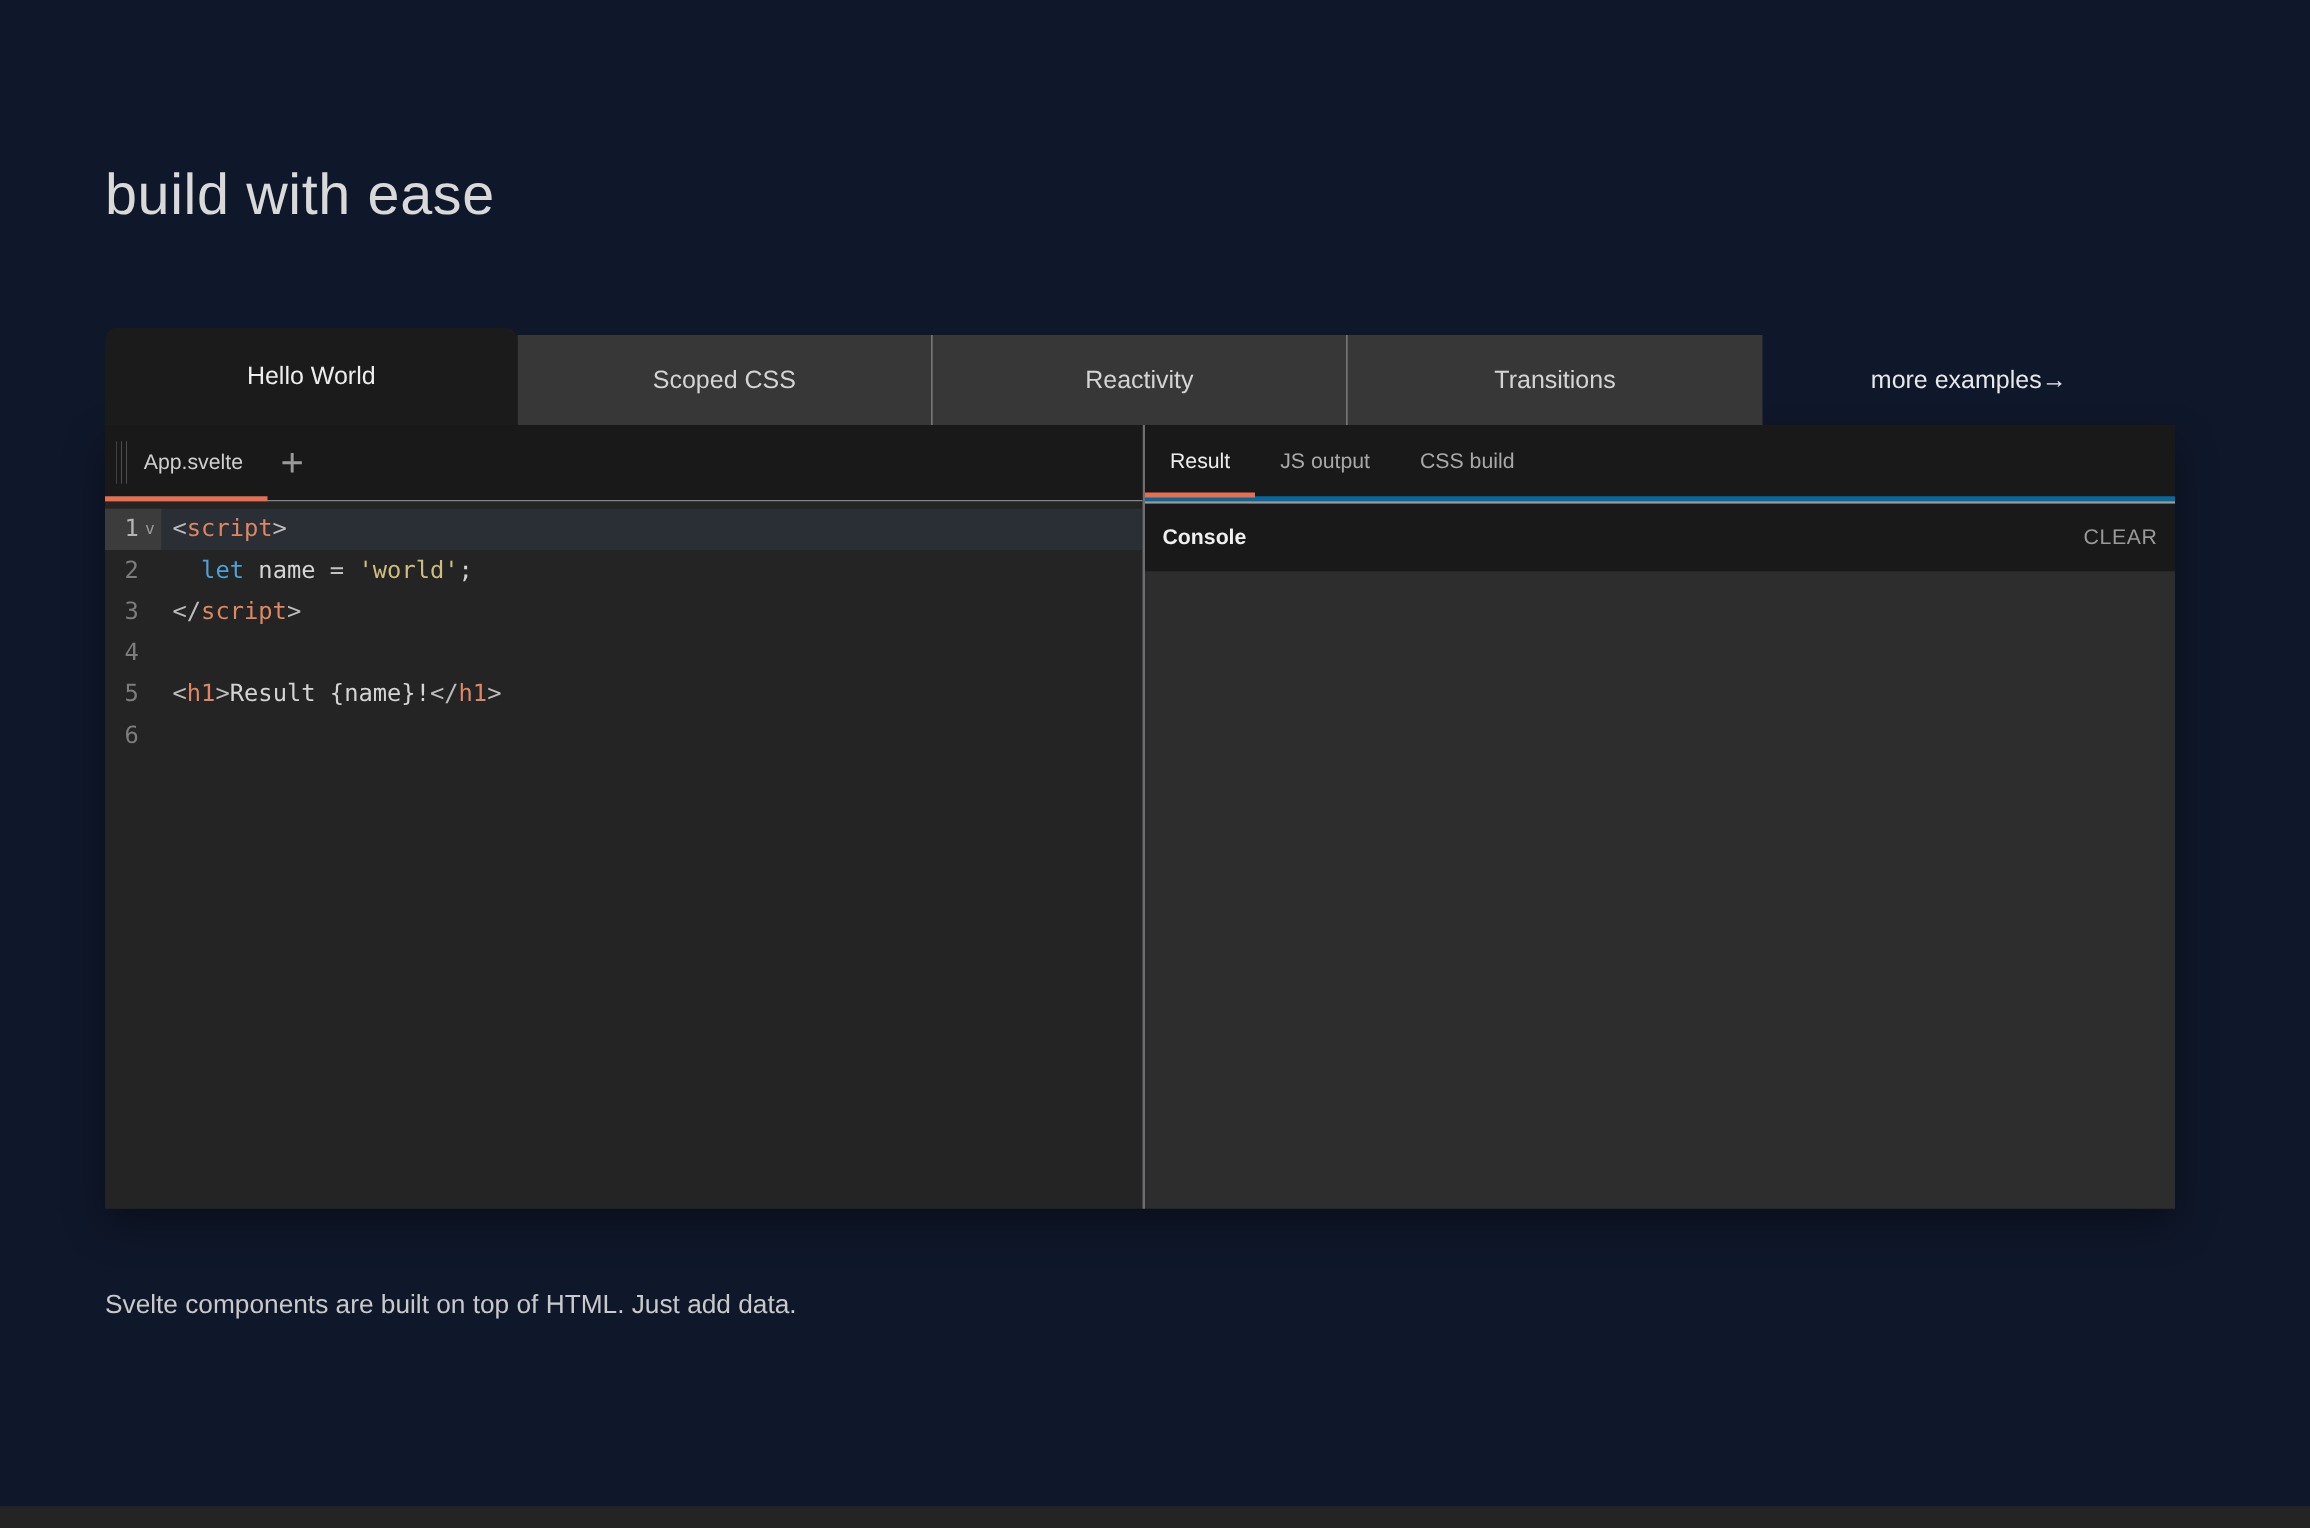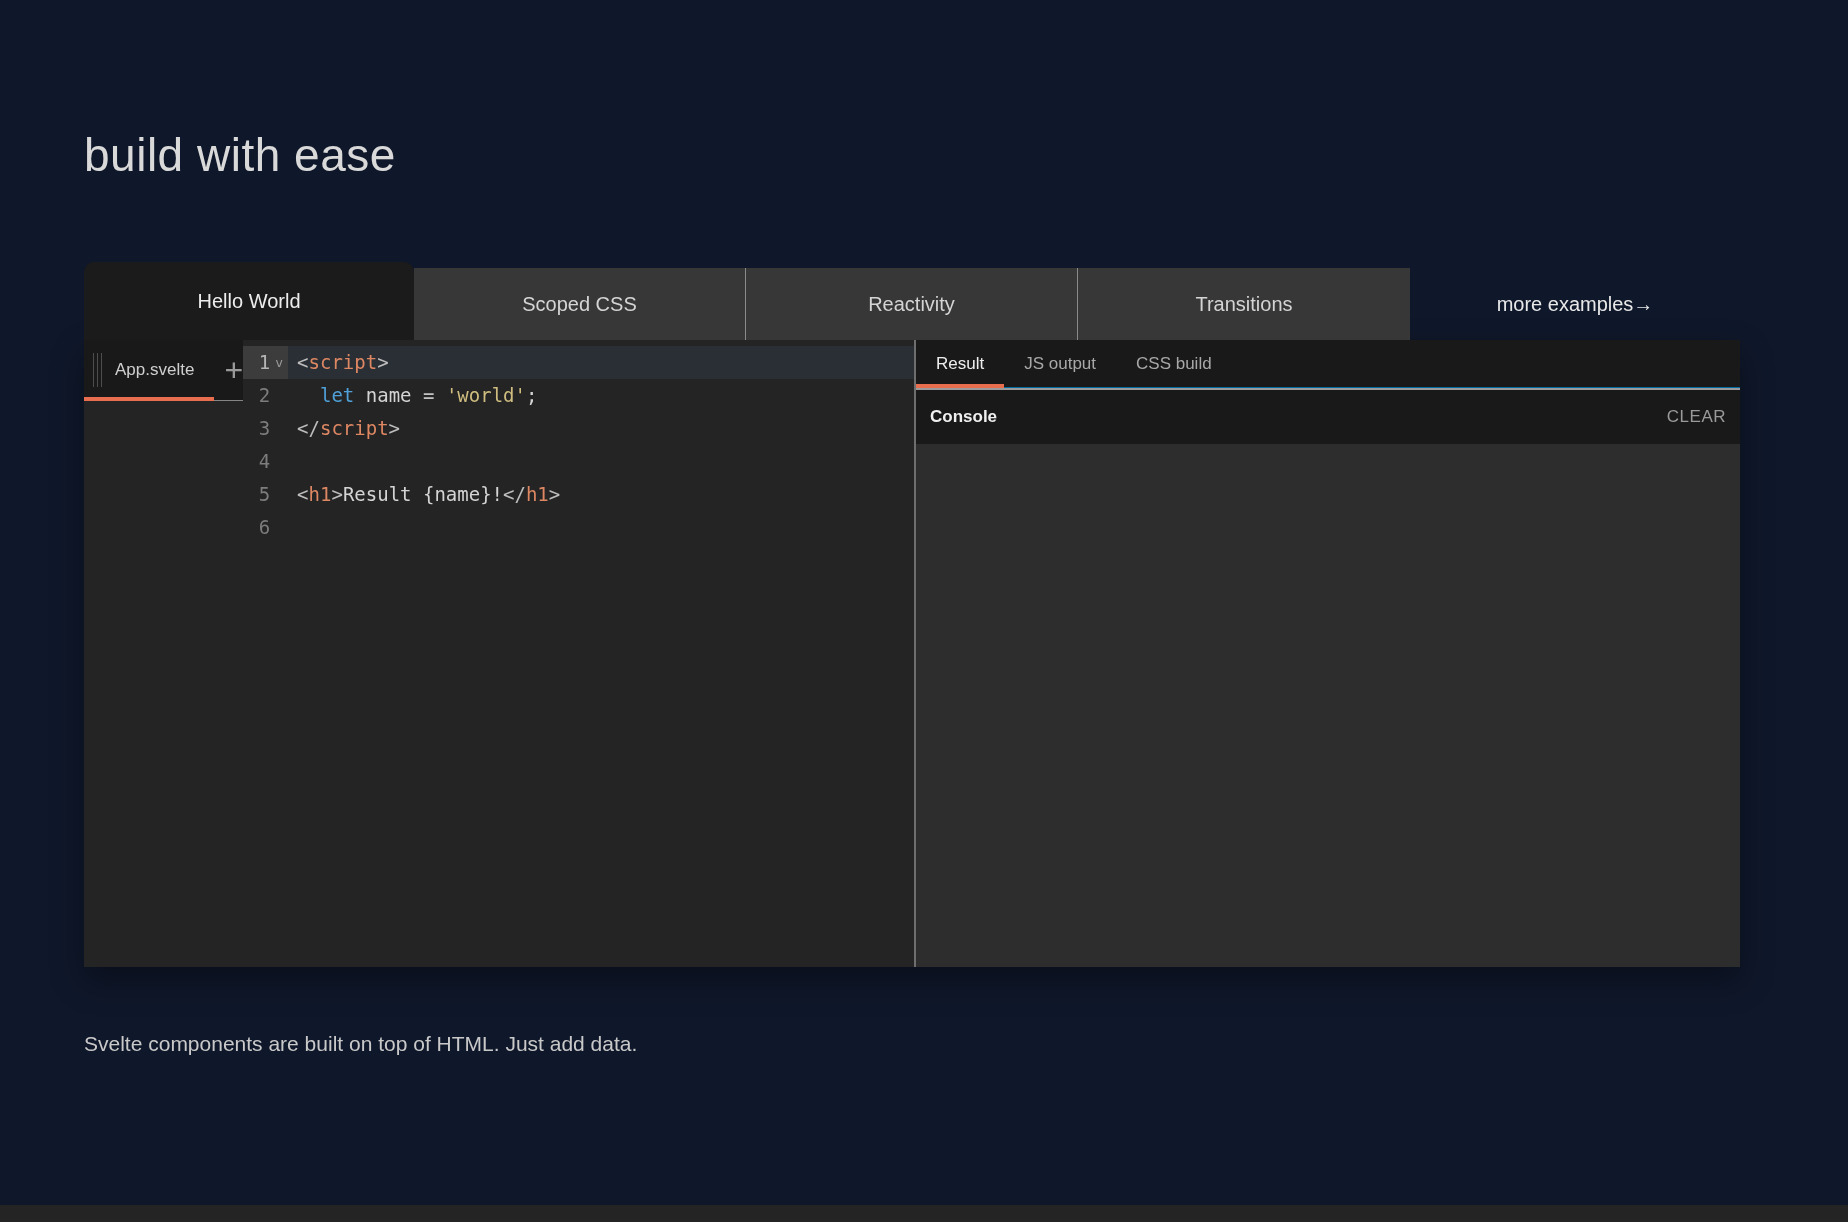--- a/index.html
+++ b/index.html
@@ -32,21 +32,21 @@
   }
   .more-link {
     flex:1; display:flex; align-items:center; justify-content:center;
     background:transparent; font-size:20px; color:#e8e8e8; cursor:pointer;
   }
 
   
   .panes { display:flex; height:627px; box-shadow:0 14px 30px rgba(0,0,0,0.35); }
 
   
-  .editor-pane { width:830px; background:#242424; display:flex; flex-direction:row; }
+  .editor-pane { width:830px; background:#242424; display:flex; flex-direction:column; }
   .file-strip {
     height:61px; background:#191919; border-bottom:1px solid #858585;
     position:relative; display:flex; align-items:center; flex:none;
   }
   .drag-handle {
     width:9px; height:34px; margin-left:9px;
     background:repeating-linear-gradient(90deg,#4d4d4d 0 1px,transparent 1px 4px);
     cursor:grab;
   }
   .file-name { margin-left:13px; font-size:17px; color:#cfcfcf; cursor:pointer; }
@@ -79,21 +79,21 @@
   .tok-variable { color:#d4d4d4; }
   .tok-operator { color:#c2c2c2; }
   .tok-string   { color:#cfbd80; }
 
   
   .divider-v { width:2px; background:#6e6e6e; cursor:col-resize; flex:none; }
 
   
   .result-pane { flex:1; background:#2d2d2d; display:flex; flex-direction:column; }
   .result-header {
-    height:48px; background:#191919; border-bottom:1px solid #0369a1;
+    height:61px; background:#191919; border-bottom:4px solid #0369a1;
     display:flex; align-items:stretch; flex:none;
   }
   .result-tab {
     padding:0 20px; display:flex; align-items:center; position:relative;
     font-size:17px; color:#a8a8a8; cursor:pointer;
   }
   .result-tab.active { color:#ededed; }
   .result-tab .tab-underline {
     display:none; position:absolute; left:0; right:0; bottom:-1px; height:4px;
     background:var(--accent);

